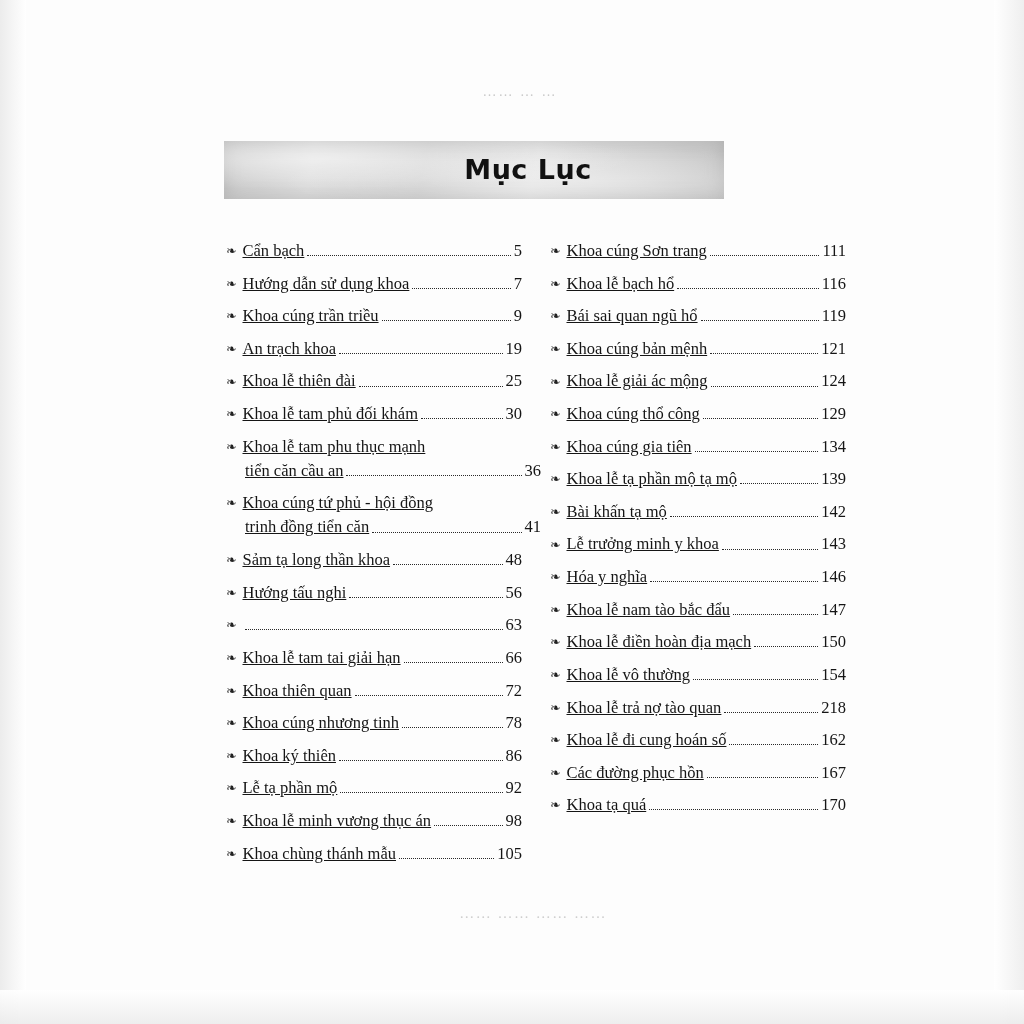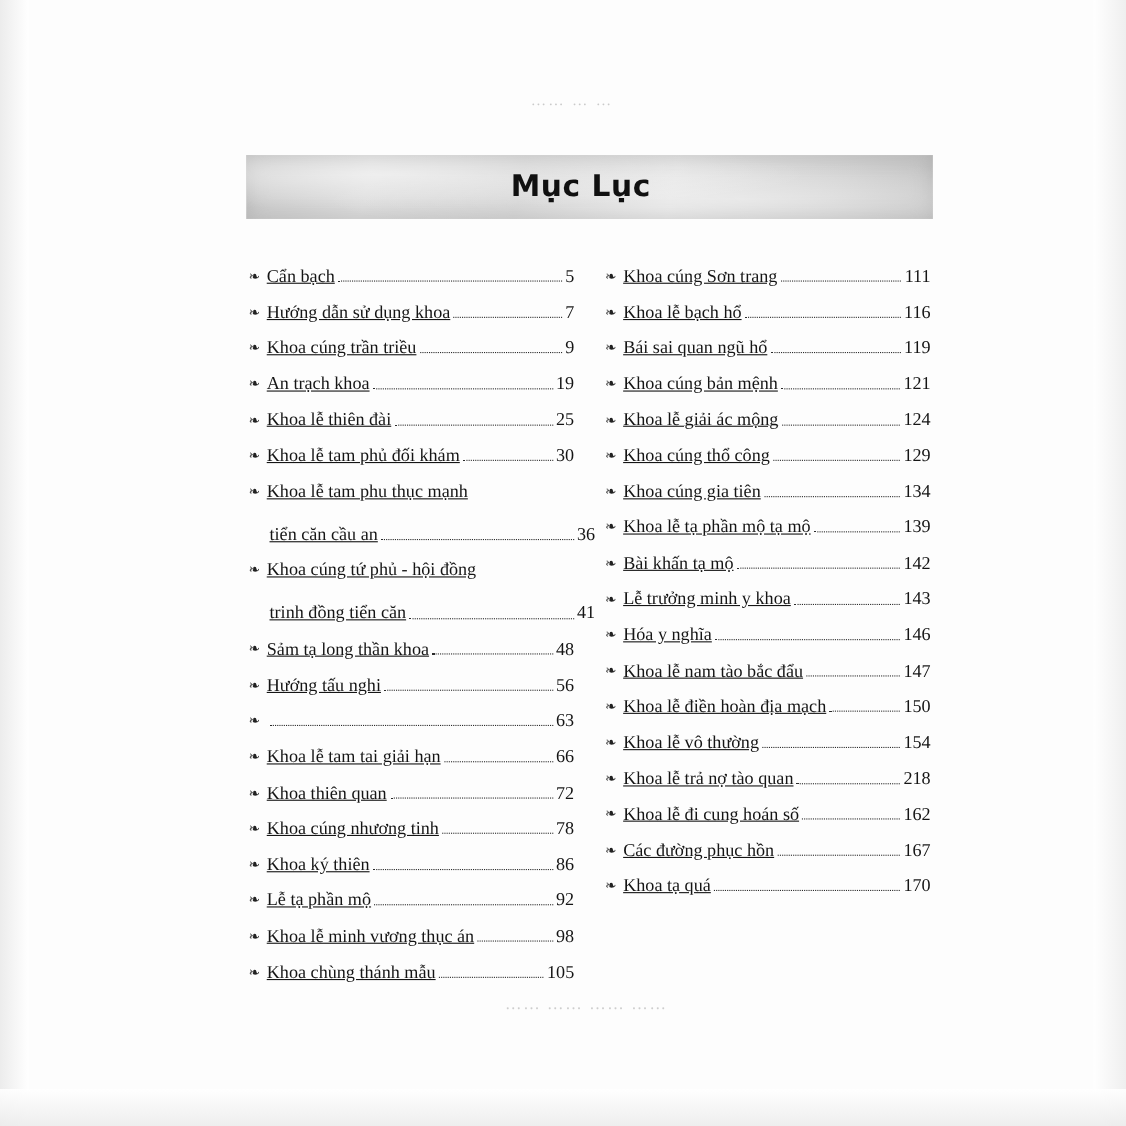--- a/index.html
+++ b/index.html
@@ -61,21 +61,21 @@
     text-align: center;
     filter: blur(0.6px);
     opacity: .75;
   }
 
   
   .title-band {
     position: absolute;
     left: 224px;
     top: 141px;
-    width: 624px;
+    width: 500px;
     height: 58px;
     background: linear-gradient(100deg, #c9c9c9 0%, #dcdcdc 18%, #cfcfcf 40%, #e2e2e2 62%, #d2d2d2 85%, #c4c4c4 100%);
     box-shadow: inset 0 0 18px rgba(150,150,150,.45);
   }
   .title-band::after {
     content: "";
     position: absolute;
     left: 0; top: 0; right: 0; bottom: 0;
     background:
       radial-gradient(ellipse at 20% 30%, rgba(255,255,255,.55), rgba(255,255,255,0) 55%),
@@ -146,21 +146,21 @@
     flex: 0 0 auto;
     white-space: nowrap;
     font-size: 16.5px;
   }
   
   .entry .line2 {
     display: flex;
     align-items: flex-end;
     width: 100%;
     padding-left: 19px;
-    margin-top: 18px;
+    margin-top: 3px;
   }
 
   
   .bottom-stamp {
     position: absolute;
     left: 408px;
     top: 905px;
     width: 250px;
     text-align: center;
     color: #c2c2c2;

